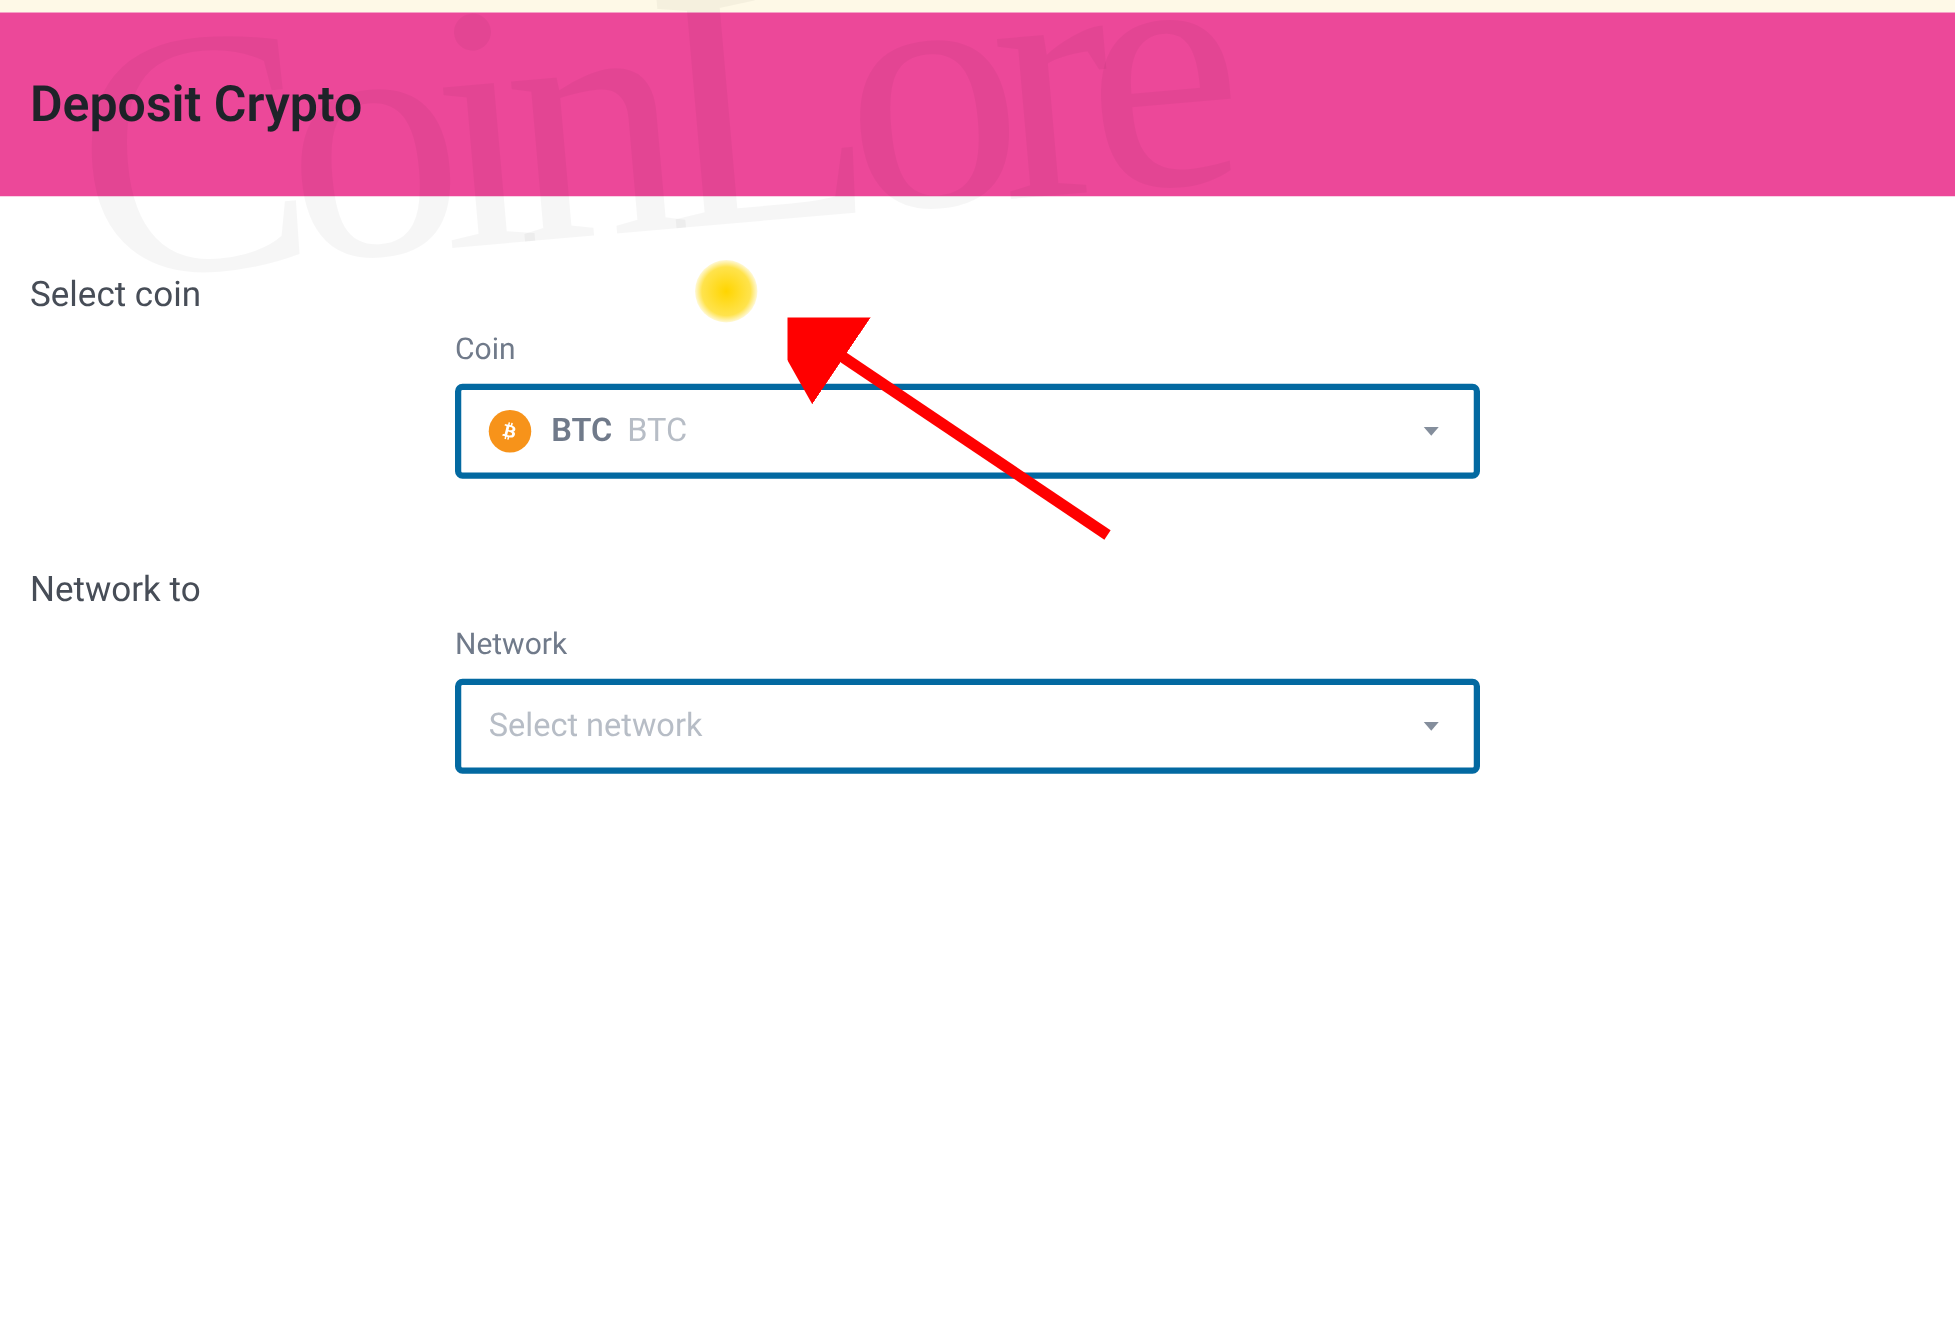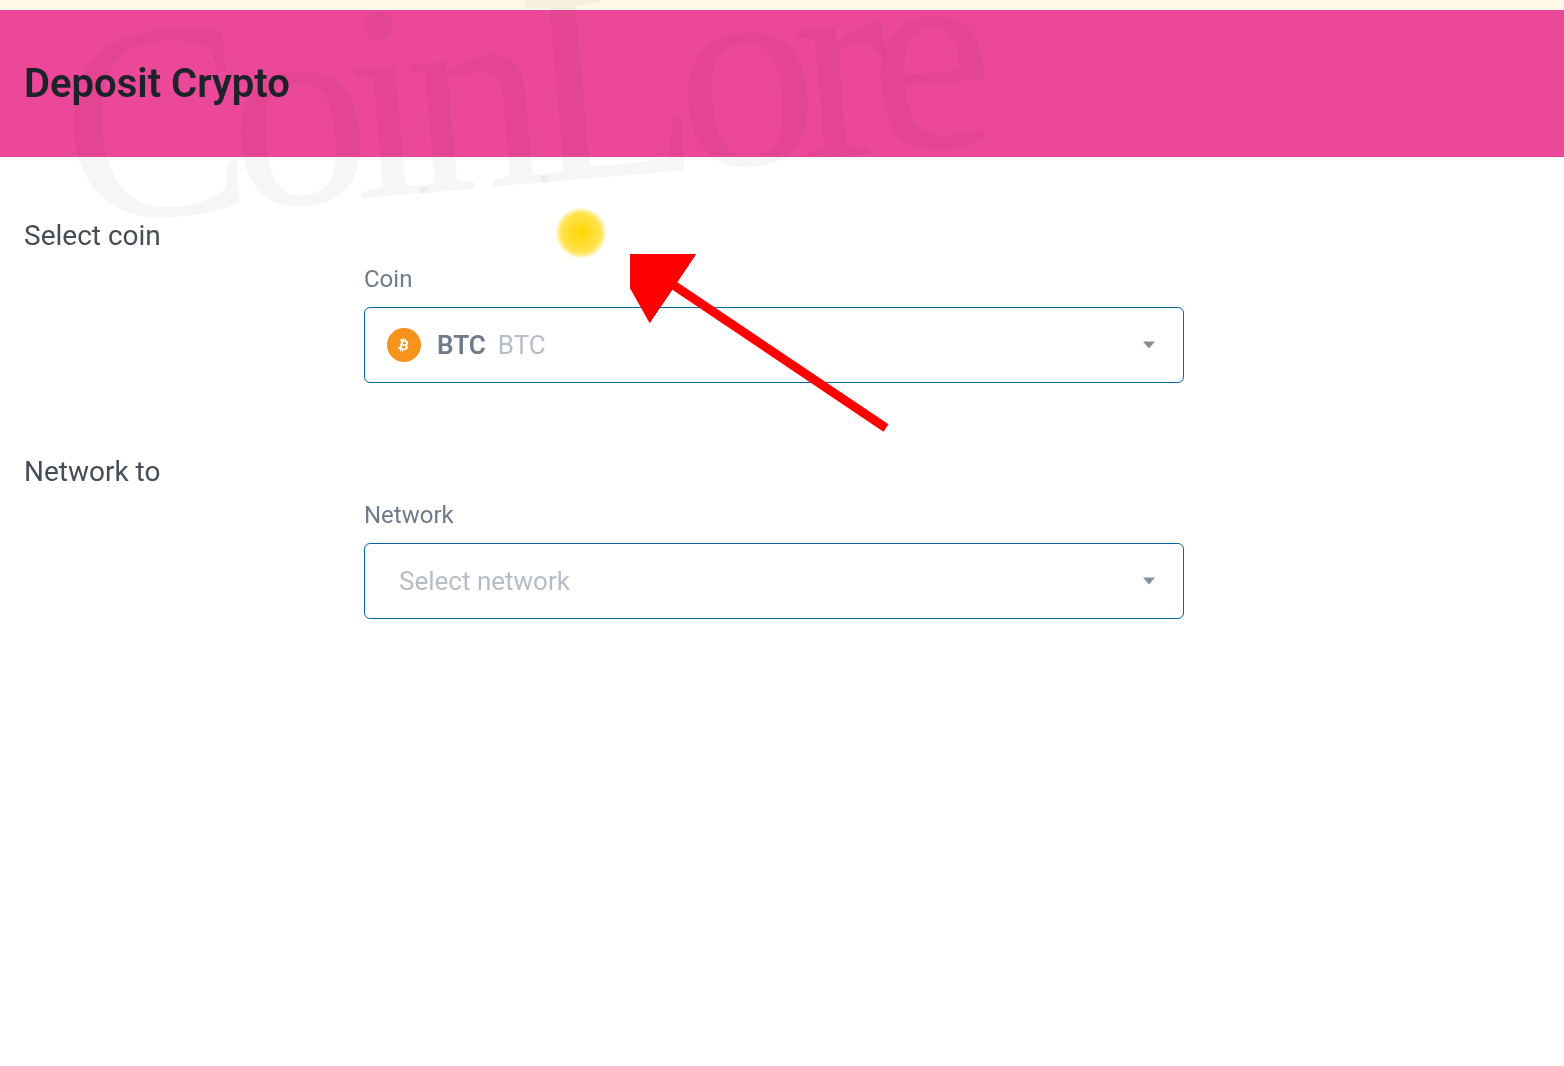--- a/index.html
+++ b/index.html
@@ -49,21 +49,21 @@
     }
     .field-label {
       font-size: 24px;
       color: #707a8a;
       margin-bottom: 14px;
       margin-top: 48px;
     }
     .select-box {
       width: 100%;
       height: 76px;
-      border: 1px solid #0369a1;
+      border: 5px solid #0369a1;
       border-radius: 6px;
       display: flex;
       align-items: center;
       padding: 0 22px;
       cursor: pointer;
       position: relative;
     }
     .coin-icon {
       width: 34px;
       height: 34px;
@@ -88,21 +88,20 @@
       color: #707a8a;
       margin-right: 12px;
     }
     .coin-name {
       font-size: 26px;
       color: #b7bdc6;
     }
     .placeholder {
       font-size: 26px;
       color: #b7bdc6;
-      margin-left: 12px;
     }
     .caret {
       position: absolute;
       right: 28px;
       top: 50%;
       transform: translateY(-50%);
       width: 0;
       height: 0;
       border-left: 6px solid transparent;
       border-right: 6px solid transparent;

